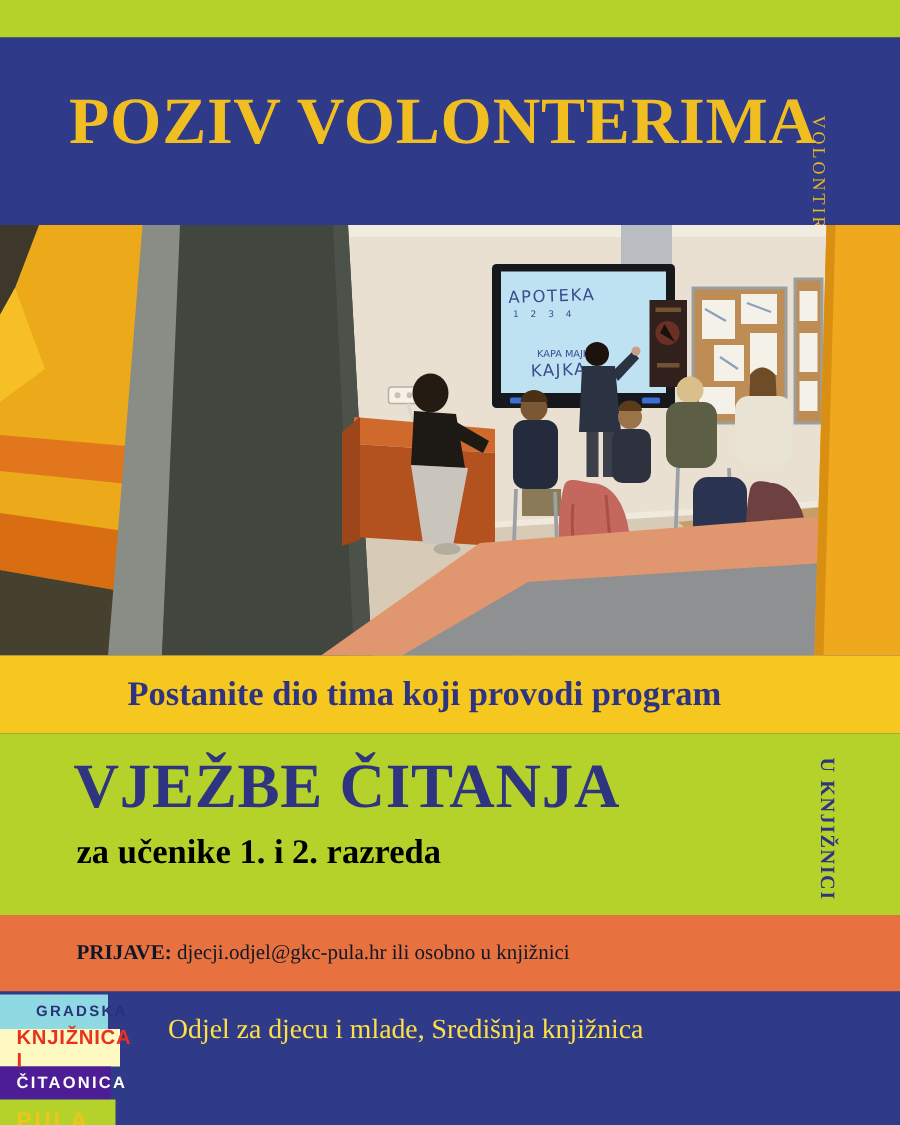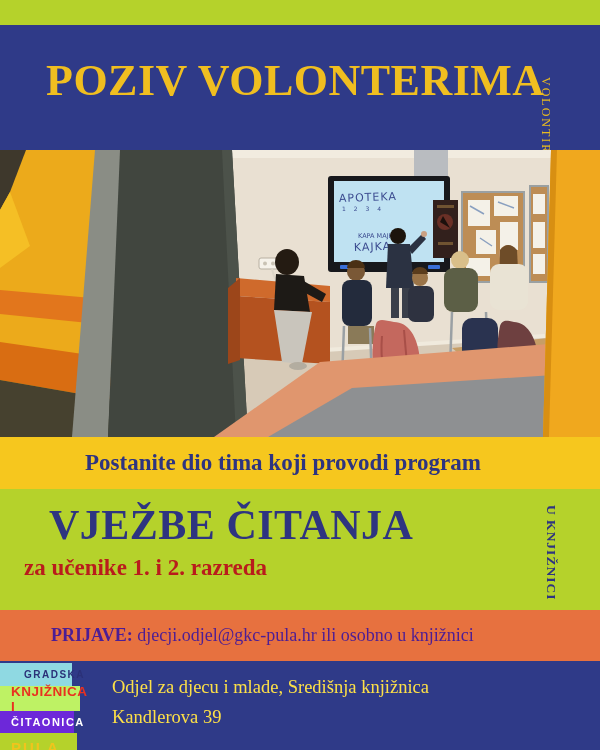--- a/index.html
+++ b/index.html
@@ -17,27 +17,27 @@
   .vert-top{
     position:absolute;left:538px;top:52px;height:84px;
     font-size:12px;color:#e8ba20;letter-spacing:2px;font-weight:400;
   }
   .photo{position:absolute;left:0;top:150px;width:600px;height:287px;}
   .photo svg{display:block;}
   .band-yellow{position:absolute;left:0;top:437px;width:600px;height:52px;background:#f6c71e;padding-left:34px;}
   .band-yellow p{margin:0;padding-left:51px;line-height:52px;font-size:23px;font-weight:700;color:#2e3480;}
   .band-green{position:absolute;left:0;top:489px;width:600px;height:123px;background:#b5d22b;}
   .program-title{margin:12px 0 0 49px;font-size:42px;font-weight:700;color:#2e3480;letter-spacing:0.5px;white-space:nowrap;}
-  .program-subtitle{margin:6px 0 0 24px;font-size:23px;font-weight:700;color:#b91c1c;}
+  .program-subtitle{margin:6px 0 0 51px;font-size:23px;font-weight:700;color:#000000;}
   .vert-mid{
     position:absolute;left:543px;top:16px;height:90px;
     font-size:13.5px;font-weight:700;color:#2e3480;letter-spacing:1px;
   }
   .band-orange{position:absolute;left:0;top:610px;width:600px;height:51px;background:#e7713f;}
-  .band-orange p{margin:0;padding-left:51px;line-height:51px;font-size:18px;color:#4c1d95;white-space:nowrap;}
+  .band-orange p{margin:0;padding-left:51px;line-height:51px;font-size:14px;color:#0f172a;white-space:nowrap;}
   .band-orange strong{font-weight:700;}
   .footer{position:absolute;left:0;top:661px;width:600px;height:89px;background:#2f3a88;}
   .logo{position:absolute;left:0;top:2px;font-family:"Liberation Sans",sans-serif;}
   .logo-row{display:flex;align-items:center;padding-left:11px;font-weight:700;box-sizing:border-box;}
   .logo-row.r1{width:72px;height:23px;font-size:10px;letter-spacing:1.5px;padding-left:24px;}
   .logo-row.r2{width:80px;height:25px;font-size:13.5px;letter-spacing:0.5px;}
   .logo-row.r3{width:74px;height:22px;font-size:11px;letter-spacing:1.5px;}
   .logo-row.r4{width:77px;height:28px;font-size:15px;letter-spacing:2px;}
   .address{position:absolute;left:112px;top:11px;}
   .address p{margin:0;font-size:18.5px;line-height:30px;color:#fde047;}
@@ -204,23 +204,22 @@
     <div class="vert vert-mid">U KNJIŽNICI</div>
   </div>
 
   <div class="band-orange">
     <p><strong>PRIJAVE:</strong><span> djecji.odjel@gkc-pula.hr ili osobno u knjižnici</span></p>
   </div>
 
   <div class="footer">
     <div class="logo">
       <div class="logo-row r1" style="background: rgb(143, 217, 226); color: rgb(43, 49, 120);">GRADSKA</div>
-      <div class="logo-row r2" style="background: #bef264; color: rgb(233, 49, 32);">KNJIŽNICA I</div>
-      <div class="logo-row r3" style="background: #6d28d9; color: rgb(255, 255, 255);">ČITAONICA</div>
+      <div class="logo-row r2" style="background: #fef9c3; color: rgb(233, 49, 32);">KNJIŽNICA I</div>
+      <div class="logo-row r3" style="background: #4c1d95; color: rgb(255, 255, 255);">ČITAONICA</div>
       <div class="logo-row r4" style="background: rgb(181, 210, 43); color: rgb(240, 196, 28);">PULA</div>
     </div>
     <div class="address">
       <p>Odjel za djecu i mlade, Središnja knjižnica</p>
-      <p>Kandlerova 39</p>
     </div>
   </div>
 
 </div>
 
 </body></html>

